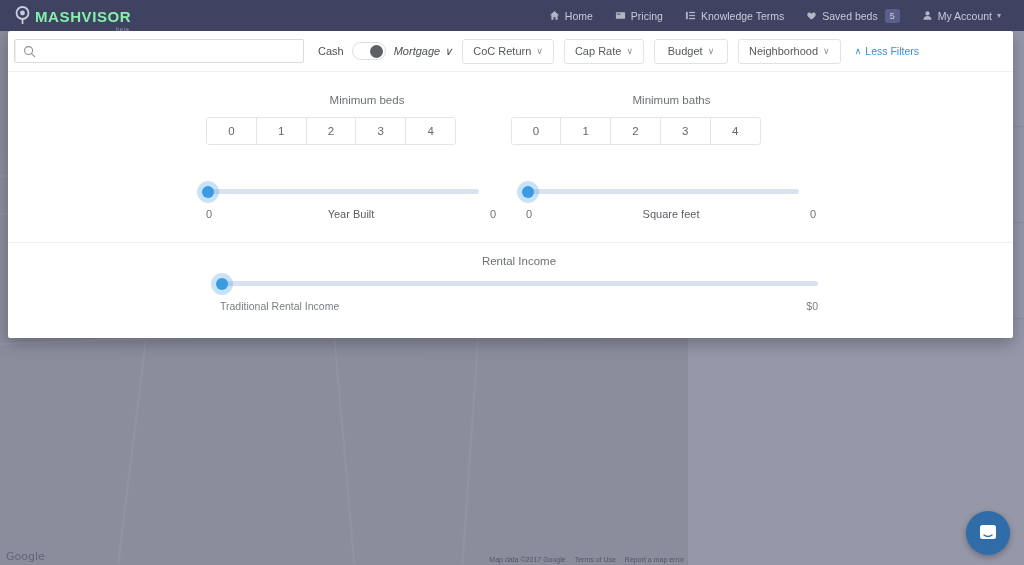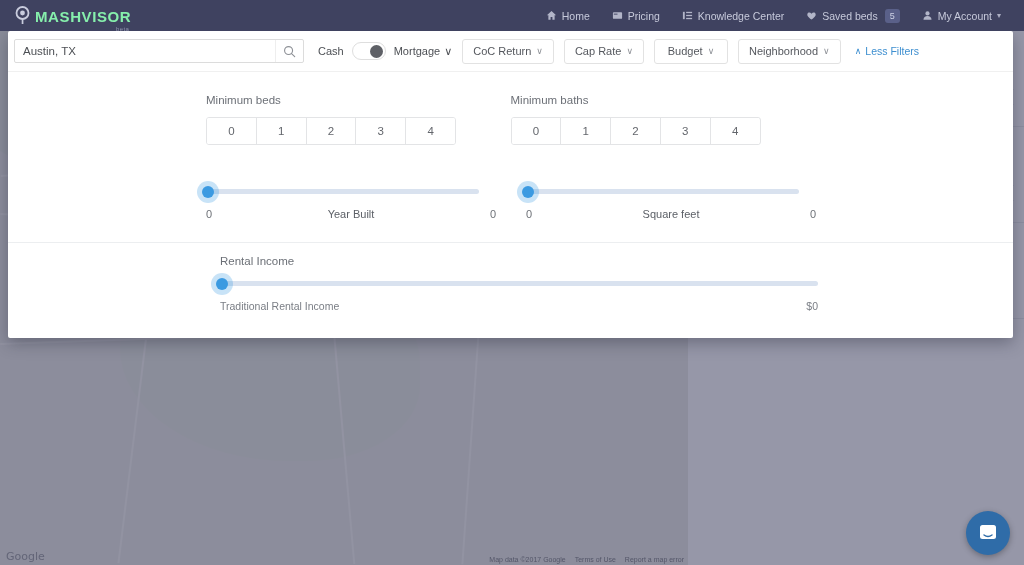--- a/index.html
+++ b/index.html
@@ -185,39 +185,39 @@
     width: 34px; height: 18px; border: 1px solid #dedede; border-radius: 10px;
     margin: 0 8px; position: relative; background: #fff; cursor: pointer;
   }
   .toggle .knob {
     position: absolute; top: 2px; right: 2px;
     width: 13px; height: 13px; border-radius: 50%;
     background: #5e6066;
   }
   .mortgage-label {
     font-size: 11px; color: #4d5055; cursor: pointer;
-    display: flex; align-items: center; gap: 4px;
+    display: flex; align-items: center; gap: 4px; font-style: italic;
   }
   .chip {
     height: 25px; min-width: 74px;
     margin-left: 10px; padding: 0 10px;
     border: 1px solid #e2e2e2; border-radius: 3px;
     background: #fff;
     display: flex; align-items: center; justify-content: center; gap: 5px;
     font-size: 11px; color: #55585e; cursor: pointer;
     white-space: nowrap;
   }
   .chip .cv { font-size: 9px; color: #8d9096; }
   .less-filters {
     margin-left: 14px; font-size: 10.5px; color: #3e8fd0; cursor: pointer;
     display: flex; align-items: center; gap: 4px;
   }
   .less-filters .cv { font-size: 9px; }
 
-  .panel-body { padding: 22px 0 0 0; }
+  .panel-body { padding: 22px 0 0 0; text-align: center; }
   .row-2col { display: flex; }
   .col { width: 50%; padding-left: 198px; }
   .col.right { padding-left: 0; }
   .col-inner { width: 322px; }
   .field-label { font-size: 11.5px; color: #6c7077; margin-bottom: 11px; }
 
   .segbar { display: flex; width: 250px; height: 28px; border: 1px solid #e3e4e6; border-radius: 3px; overflow: hidden; }
   .seg {
     flex: 1; display: flex; align-items: center; justify-content: center;
     font-size: 11.5px; color: #63666c; background: #fff;
@@ -457,21 +457,21 @@
           </svg>
         <span>Pricing</span>
       </div>
       <div class="nav-item">
         <svg width="11" height="11" viewBox="0 0 12 12">
             <rect x="1" y="2" width="2" height="8" fill="#c7cadb"></rect>
             <rect x="4.5" y="2" width="6.5" height="1.4" fill="#c7cadb"></rect>
             <rect x="4.5" y="5.3" width="6.5" height="1.4" fill="#c7cadb"></rect>
             <rect x="4.5" y="8.6" width="6.5" height="1.4" fill="#c7cadb"></rect>
           </svg>
-        <span>Knowledge Center</span>
+        <span>Knowledge Terms</span>
       </div>
       <div class="nav-item">
         <svg width="11" height="11" viewBox="0 0 12 12">
             <path d="M6 10.4 C2 7.6 1 5.8 1.6 4 C2.2 2.3 4.6 2.1 6 4 C7.4 2.1 9.8 2.3 10.4 4 C11 5.8 10 7.6 6 10.4 Z" fill="#c7cadb"></path>
           </svg>
         <span>Saved beds</span>
         <span class="nav-badge">5</span>
       </div>
       <div class="nav-item">
         <svg width="11" height="11" viewBox="0 0 12 12">
@@ -481,21 +481,20 @@
         <span>My Account</span>
         <span class="caret-sm">▾</span>
       </div>
     </div>
   </div>
 
   <div class="panel">
 
     <div class="filter-bar">
       <div class="search-wrap">
-        <input class="search-input" type="text" value="Austin, TX" style="">
         <div class="search-btn">
           <svg width="13" height="13" viewBox="0 0 14 14">
             <circle cx="6" cy="6" r="4.3" fill="none" stroke="#8d9096" stroke-width="1.2"></circle>
             <line x1="9.2" y1="9.2" x2="12.6" y2="12.6" stroke="#8d9096" stroke-width="1.2" stroke-linecap="round"></line>
           </svg>
         </div>
       </div>
 
       <span class="cash-label">Cash</span>
 

